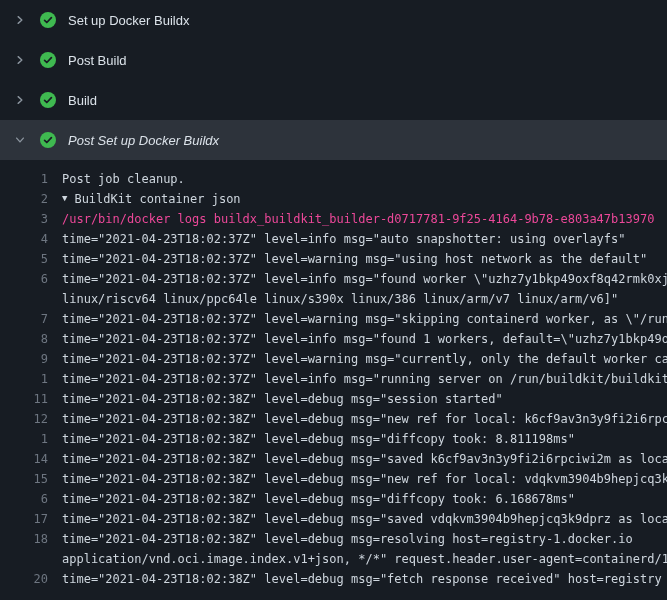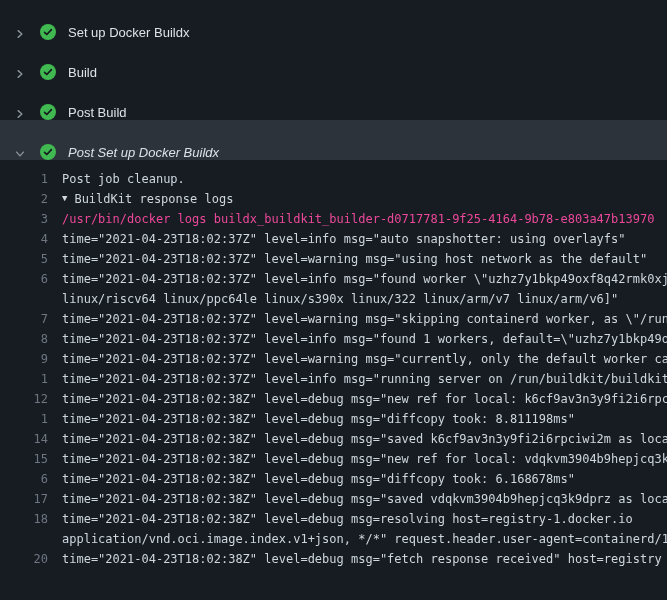--- a/index.html
+++ b/index.html
@@ -9,21 +9,21 @@
     font-family: "Liberation Sans", sans-serif;
     color: #d7dde3;
   }
   .app { width: 667px; height: 600px; overflow: hidden; }
 
   
   .steps { }
   .step-row {
     height: 40px;
     display: flex;
-    align-items: flex-end;
+    align-items: center;
     padding-left: 14px;
     cursor: pointer;
   }
   .step-row.expanded { background: #2d333b; font-style: italic; }
   .chev { width: 12px; height: 12px; display: inline-flex; align-items: center; justify-content: center; margin-right: 14px; flex: 0 0 auto; }
   .chev svg { display: block; transition: none; }
   .step-row.expanded .chev svg { transform: rotate(90deg); }
   .check { width: 16px; height: 16px; display: inline-flex; margin-right: 12px; flex: 0 0 auto; }
   .step-label { font-size: 13px; color: #dbe2e9; white-space: nowrap; }
 
@@ -90,36 +90,36 @@
       <svg width="12" height="12" viewBox="0 0 16 16">
         <path d="M5.5 3.5l5 4.5-5 4.5" fill="none" stroke="#8b949e" stroke-width="1.8" stroke-linecap="round" stroke-linejoin="round"></path>
       </svg>
     </span>
     <span class="check">
       <svg width="16" height="16" viewBox="0 0 16 16">
         <circle cx="8" cy="8" r="8" fill="#3fb950"></circle>
         <path d="M4.6 8.3l2.2 2.2 4.6-4.9" fill="none" stroke="#171c23" stroke-width="1.7" stroke-linecap="round" stroke-linejoin="round"></path>
       </svg>
     </span>
+    <span class="step-label">Post Build</span>
+  </div>
+
+  <div class="step-row">
+    <span class="chev">
+      <svg width="12" height="12" viewBox="0 0 16 16">
+        <path d="M5.5 3.5l5 4.5-5 4.5" fill="none" stroke="#8b949e" stroke-width="1.8" stroke-linecap="round" stroke-linejoin="round"></path>
+      </svg>
+    </span>
+    <span class="check">
+      <svg width="16" height="16" viewBox="0 0 16 16">
+        <circle cx="8" cy="8" r="8" fill="#3fb950"></circle>
+        <path d="M4.6 8.3l2.2 2.2 4.6-4.9" fill="none" stroke="#171c23" stroke-width="1.7" stroke-linecap="round" stroke-linejoin="round"></path>
+      </svg>
+    </span>
     <span class="step-label">Build</span>
-  </div>
-
-  <div class="step-row">
-    <span class="chev">
-      <svg width="12" height="12" viewBox="0 0 16 16">
-        <path d="M5.5 3.5l5 4.5-5 4.5" fill="none" stroke="#8b949e" stroke-width="1.8" stroke-linecap="round" stroke-linejoin="round"></path>
-      </svg>
-    </span>
-    <span class="check">
-      <svg width="16" height="16" viewBox="0 0 16 16">
-        <circle cx="8" cy="8" r="8" fill="#3fb950"></circle>
-        <path d="M4.6 8.3l2.2 2.2 4.6-4.9" fill="none" stroke="#171c23" stroke-width="1.7" stroke-linecap="round" stroke-linejoin="round"></path>
-      </svg>
-    </span>
-    <span class="step-label">Post Build</span>
   </div>
 
   <div class="step-row expanded">
     <span class="chev">
       <svg width="12" height="12" viewBox="0 0 16 16">
         <path d="M5.5 3.5l5 4.5-5 4.5" fill="none" stroke="#8b949e" stroke-width="1.8" stroke-linecap="round" stroke-linejoin="round"></path>
       </svg>
     </span>
     <span class="check">
       <svg width="16" height="16" viewBox="0 0 16 16">
@@ -131,21 +131,21 @@
   </div>
 </div>
   <div class="log">
   <div class="log-row type-plain">
     <span class="ln">1</span>
     <span class="lt">Post job cleanup.</span>
   </div>
 
   <div class="log-row type-group">
     <span class="ln">2</span>
-    <span class="lt"><span class="tri">▼</span><span>BuildKit response logs</span></span>
+    <span class="lt"><span class="tri">▼</span><span>BuildKit container json</span></span>
   </div>
 
   <div class="log-row type-command">
     <span class="ln">3</span>
     <span class="lt">/usr/bin/docker logs buildx_buildkit_builder-d0717781-9f25-4164-9b78-e803a47b13970</span>
   </div>
 
   <div class="log-row type-plain">
     <span class="ln">4</span>
     <span class="lt">time="2021-04-23T18:02:37Z" level=info msg="auto snapshotter: using overlayfs"</span>
@@ -156,21 +156,21 @@
     <span class="lt">time="2021-04-23T18:02:37Z" level=warning msg="using host network as the default"</span>
   </div>
 
   <div class="log-row type-plain">
     <span class="ln">6</span>
     <span class="lt">time="2021-04-23T18:02:37Z" level=info msg="found worker \"uzhz7y1bkp49oxf8q42rmk0xj</span>
   </div>
 
   <div class="log-row type-continuation">
     <span class="ln"></span>
-    <span class="lt">linux/riscv64 linux/ppc64le linux/s390x linux/322 linux/arm/v7 linux/arm/v6]"</span>
+    <span class="lt">linux/riscv64 linux/ppc64le linux/s390x linux/386 linux/arm/v7 linux/arm/v6]"</span>
   </div>
 
   <div class="log-row type-plain">
     <span class="ln">7</span>
     <span class="lt">time="2021-04-23T18:02:37Z" level=warning msg="skipping containerd worker, as \"/run</span>
   </div>
 
   <div class="log-row type-plain">
     <span class="ln">8</span>
     <span class="lt">time="2021-04-23T18:02:37Z" level=info msg="found 1 workers, default=\"uzhz7y1bkp49o</span>
@@ -179,20 +179,24 @@
   <div class="log-row type-plain">
     <span class="ln">9</span>
     <span class="lt">time="2021-04-23T18:02:37Z" level=warning msg="currently, only the default worker ca</span>
   </div>
 
   <div class="log-row type-plain">
     <span class="ln">1</span>
     <span class="lt">time="2021-04-23T18:02:37Z" level=info msg="running server on /run/buildkit/buildkit</span>
   </div>
 
+  <div class="log-row type-plain">
+    <span class="ln">11</span>
+    <span class="lt">time="2021-04-23T18:02:38Z" level=debug msg="session started"</span>
+  </div>
 
   <div class="log-row type-plain">
     <span class="ln">12</span>
     <span class="lt">time="2021-04-23T18:02:38Z" level=debug msg="new ref for local: k6cf9av3n3y9fi2i6rpc</span>
   </div>
 
   <div class="log-row type-plain">
     <span class="ln">1</span>
     <span class="lt">time="2021-04-23T18:02:38Z" level=debug msg="diffcopy took: 8.811198ms"</span>
   </div>

